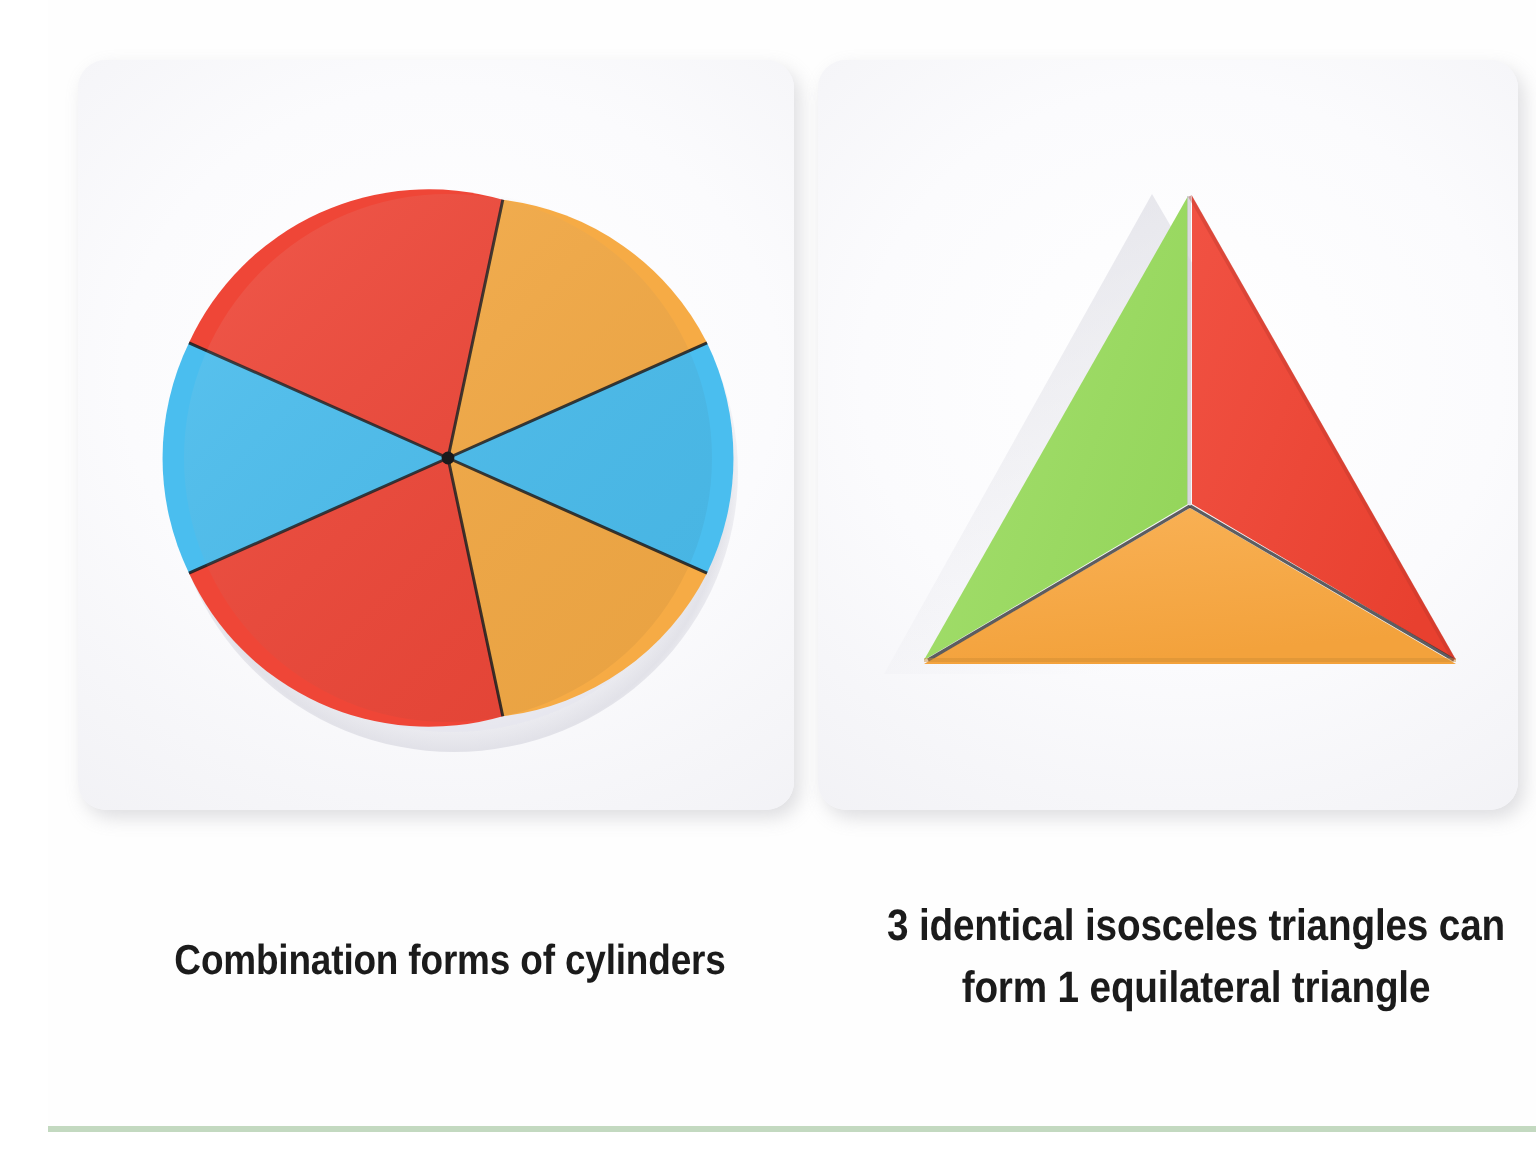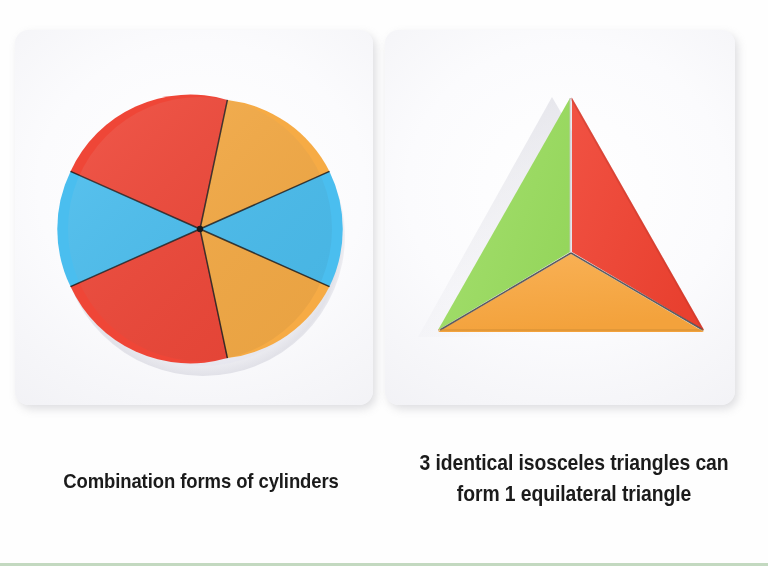--- a/index.html
+++ b/index.html
@@ -13,20 +13,21 @@
     background: #ffffff;
     font-family: "Liberation Sans", sans-serif;
     overflow: hidden;
     position: relative;
   }
 
   .page {
     position: absolute;
     inset: 0;
     background: #fefefe;
+    margin-left: 24px;
   }
 
   
   .cards-row {
     position: absolute;
     left: 0;
     top: 0;
     width: 768px;
     height: 420px;
   }

